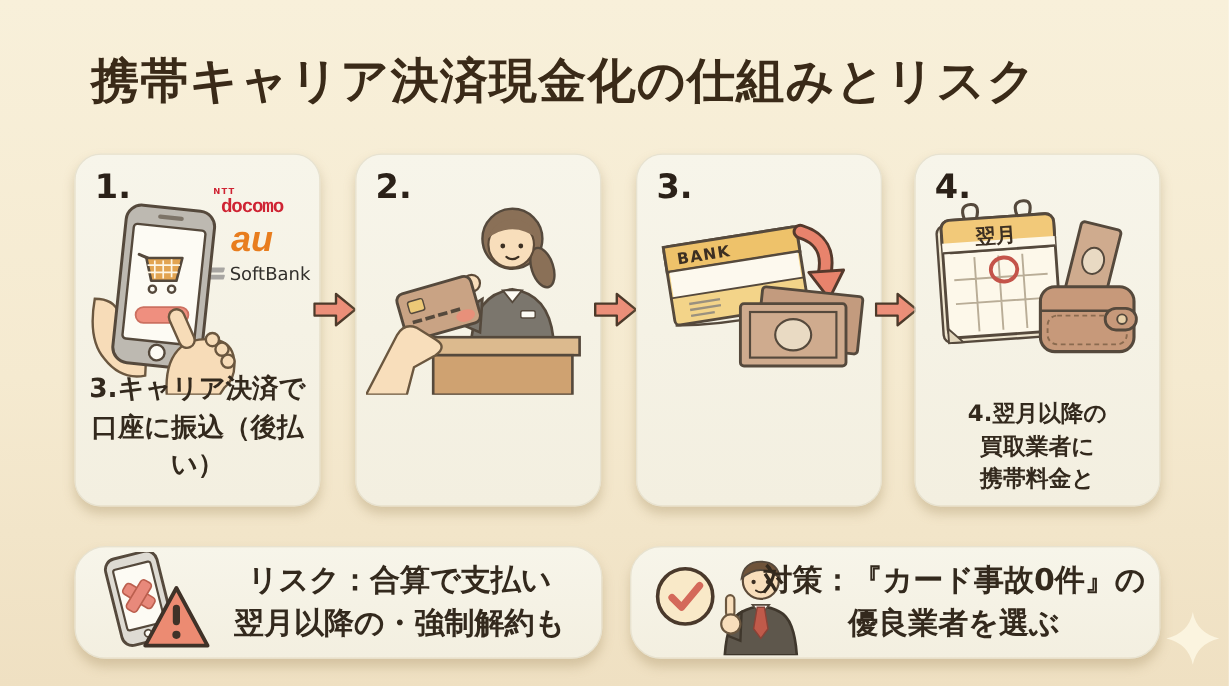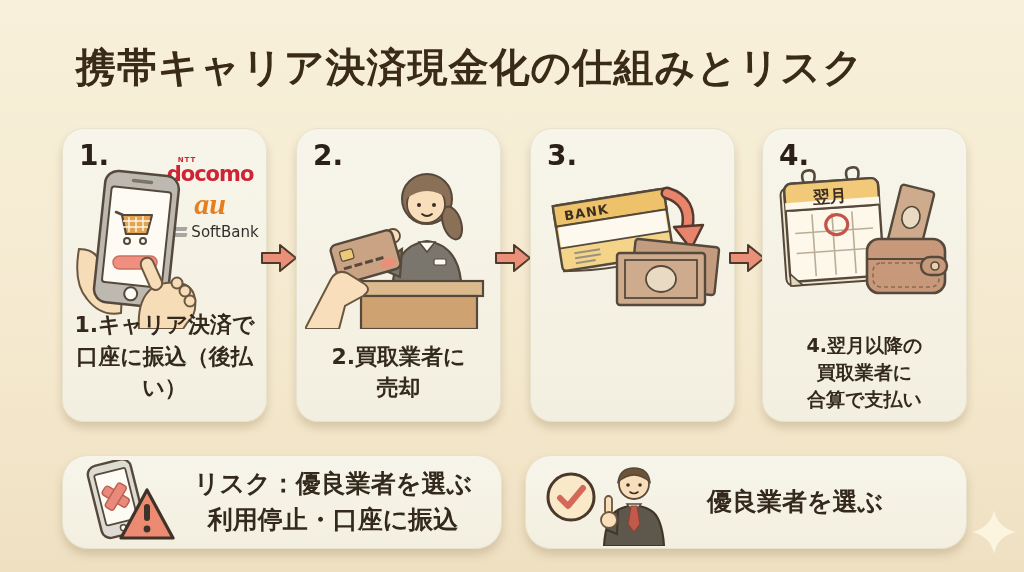--- a/index.html
+++ b/index.html
@@ -31,23 +31,23 @@
   }
   .caption.two{bottom:18px;}
   .caption.three{bottom:8px;font-size:19px;}
   .arrow{position:absolute;top:242px;width:36px;height:32px;}
   .logos{
     position:absolute;top:28px;right:8px;width:96px;
     display:flex;flex-direction:column;align-items:center;gap:4px;
   }
   .logo-docomo{color:#cf2433;font-weight:bold;line-height:1;text-align:center;}
   .logo-docomo .ntt{display:block;font-size:7px;letter-spacing:1px;margin-left:-46px;}
-  .logo-docomo .word{font-size:21px;letter-spacing:-1px;}
+  .logo-docomo .word{font-size:16px;letter-spacing:-1px;font-family:Liberation Mono, monospace;}
   .logo-au{
-    color:#e87d1e;font-family:Liberation Serif, serif;
+    color:#e87d1e;font-family:Liberation Sans, sans-serif;
     font-style:italic;font-weight:bold;font-size:30px;line-height:1;
   }
   .logo-softbank{display:flex;align-items:center;gap:4px;padding-left:12px;}
   .logo-softbank .bars{display:flex;flex-direction:column;gap:2px;}
   .logo-softbank .bars i{display:block;width:14px;height:4px;background:#a8a6a2;border-radius:1px;transform:skewX(-18deg);}
   .logo-softbank .word{font-size:15px;color:#32302c;font-weight:500;}
   .info-box{
     position:absolute;top:455px;height:92px;
     background:linear-gradient(180deg,#f7f5ea 0%,#f3efe0 100%);
     border:1px solid #e7e2d0;border-radius:26px;
@@ -113,21 +113,21 @@
       <g fill="#f7dcb8" stroke="#6b573f" stroke-width="2">
         <path d="M66 166 q-2 -28 12 -40 q10 -8 28 -6 q14 2 16 16 q2 16 -8 24 l-4 6 z"></path>
         <rect x="72" y="94" width="13" height="34" rx="6.5" transform="rotate(-24 78 111)"></rect>
         <circle cx="104" cy="120" r="5.5"></circle>
         <circle cx="112" cy="128" r="5.5"></circle>
         <circle cx="117" cy="138" r="5.5"></circle>
       </g>
     </svg>
 
     <div class="caption two">
-      <div>1.キャリア決済で</div>
+      <div>3.キャリア決済で</div>
       <div>口座に振込（後払い）</div>
     </div>
   </div>
 
   <svg class="arrow" style="left:261px;" viewBox="0 0 36 32">
     <polygon points="1,11 19,11 19,3 35,16 19,29 19,21 1,21" fill="#ec8f79" stroke="#4d3a2a" stroke-width="2" stroke-linejoin="round"></polygon>
   </svg>
 
   <div class="card" style="left:296px;">
     <div class="step-number">2.</div>
@@ -162,24 +162,20 @@
             <rect x="47" y="98" width="8" height="3"></rect>
           <rect x="58" y="98" width="8" height="3"></rect>
             <rect x="69" y="98" width="8" height="3"></rect>
         </g>
         <ellipse cx="80" cy="106" rx="8" ry="5" fill="#e8907a"></ellipse>
       </g>
 
       <path d="M0 166 L26 116 q6 -10 16 -6 l16 10 q10 6 0 13 l-18 10 l-6 23 z" fill="#f8debb" stroke="#6b573f" stroke-width="2"></path>
     </svg>
 
-    <div class="caption two">
-      <div>2.買取業者に</div>
-      <div>売却</div>
-    </div>
   </div>
 
   <svg class="arrow" style="left:495px;" viewBox="0 0 36 32">
     <polygon points="1,11 19,11 19,3 35,16 19,29 19,21 1,21" fill="#ec8f79" stroke="#4d3a2a" stroke-width="2" stroke-linejoin="round"></polygon>
   </svg>
 
   <div class="card" style="left:530px;">
     <div class="step-number">3.</div>
 
     <svg class="abs" style="left:10px;top:42px;" width="184" height="152" viewBox="0 0 184 152">
@@ -243,21 +239,21 @@
         <path d="M94 100 h78" stroke="#55493c" stroke-width="2"></path>
         <rect x="100" y="104" width="66" height="24" rx="8" fill="none" stroke="#8a6a4f" stroke-width="1.6" stroke-dasharray="4 3"></rect>
         <rect x="148" y="98" width="26" height="18" rx="9" fill="#c7997a" stroke="#55493c" stroke-width="2.4"></rect>
         <circle cx="162" cy="107" r="4" fill="#e8d0a8" stroke="#55493c" stroke-width="1.6"></circle>
       </g>
     </svg>
 
     <div class="caption three">
       <div>4.翌月以降の</div>
       <div>買取業者に</div>
-      <div>合算で支払い</div>
+      <div>携帯料金と</div>
     </div>
   </div>
 
   <div class="info-box" id="risk-box">
     <svg class="abs" style="left:12px;top:4px;" width="104" height="86" viewBox="0 0 104 86">
       <g transform="rotate(-14 40 42)">
         <rect x="20" y="2" width="44" height="74" rx="9" fill="#dedbd3" stroke="#55493c" stroke-width="2.4"></rect>
         <rect x="26" y="11" width="32" height="52" rx="2" fill="#fdfbf4" stroke="#55493c" stroke-width="1.8"></rect>
         <g transform="rotate(45 42 37)" fill="#e8897b" stroke="#bb5f4e" stroke-width="1.4">
           <rect x="28" y="32" width="28" height="10" rx="3"></rect>
@@ -265,22 +261,22 @@
         </g>
         <circle cx="42" cy="69" r="3" fill="#fdfbf4" stroke="#55493c" stroke-width="1.5"></circle>
       </g>
       <g>
         <path d="M72 30 L98 78 L46 78 Z" fill="#ec8b72" stroke="#3f3228" stroke-width="3.2" stroke-linejoin="round"></path>
         <rect x="69" y="44" width="6" height="17" rx="3" fill="#3f3228"></rect>
         <circle cx="72" cy="69" r="3.4" fill="#3f3228"></circle>
       </g>
     </svg>
     <div class="box-text">
-      <div>リスク：優良業者を選ぶ</div>
-      <div>利用停止・口座に振込</div>
+      <div>リスク：合算で支払い</div>
+      <div>翌月以降の・強制解約も</div>
     </div>
   </div>
 
   <div class="info-box" id="measure-box">
     <svg class="abs" style="left:18px;top:14px;" width="54" height="54" viewBox="0 0 54 54">
       <circle cx="27" cy="27" r="23" fill="#f9e9c8" stroke="#4a392b" stroke-width="3"></circle>
       <path d="M16 28 l8 8 l15 -18" fill="none" stroke="#d4695a" stroke-width="6" stroke-linecap="round" stroke-linejoin="round"></path>
     </svg>
     <svg class="abs" style="left:66px;top:4px;" width="82" height="86" viewBox="0 0 82 86">
       <circle cx="42" cy="24" r="15" fill="#f8debb" stroke="#5c4a38" stroke-width="1.8"></circle>
@@ -289,20 +285,21 @@
       <circle cx="48" cy="25" r="1.8" fill="#3c2f22"></circle>
       <path d="M38 32 q4 3 8 0" stroke="#3c2f22" stroke-width="1.6" fill="none" stroke-linecap="round"></path>
       <path d="M12 86 q2 -30 14 -36 q16 -9 32 0 q12 6 14 36 z" fill="#5e574c" stroke="#3f372c" stroke-width="2.2"></path>
       <path d="M35 44 l7 9 l7 -9 z" fill="#fdfbf4" stroke="#55493c" stroke-width="1.4"></path>
       <path d="M39 46 h6 l3 18 l-6 8 l-6 -8 z" fill="#c05a4a" stroke="#8a4236" stroke-width="1.2"></path>
       <path d="M26 50 q-10 6 -11 20 l10 4 z" fill="#5e574c" stroke="#3f372c" stroke-width="2"></path>
       <rect x="13" y="36" width="7" height="18" rx="3.5" fill="#f8debb" stroke="#6b573f" stroke-width="1.8"></rect>
       <circle cx="17" cy="60" r="8" fill="#f8debb" stroke="#6b573f" stroke-width="1.8"></circle>
     </svg>
     <div class="box-text">
+      <div>対策：『カード事故0件』の</div>
       <div>優良業者を選ぶ</div>
     </div>
   </div>
 
   <svg class="sparkle" viewBox="0 0 40 40">
     <path d="M20 0 Q23 16 40 20 Q23 24 20 40 Q17 24 0 20 Q17 16 20 0" fill="#fbf4df"></path>
   </svg>
 
 </div>
 

